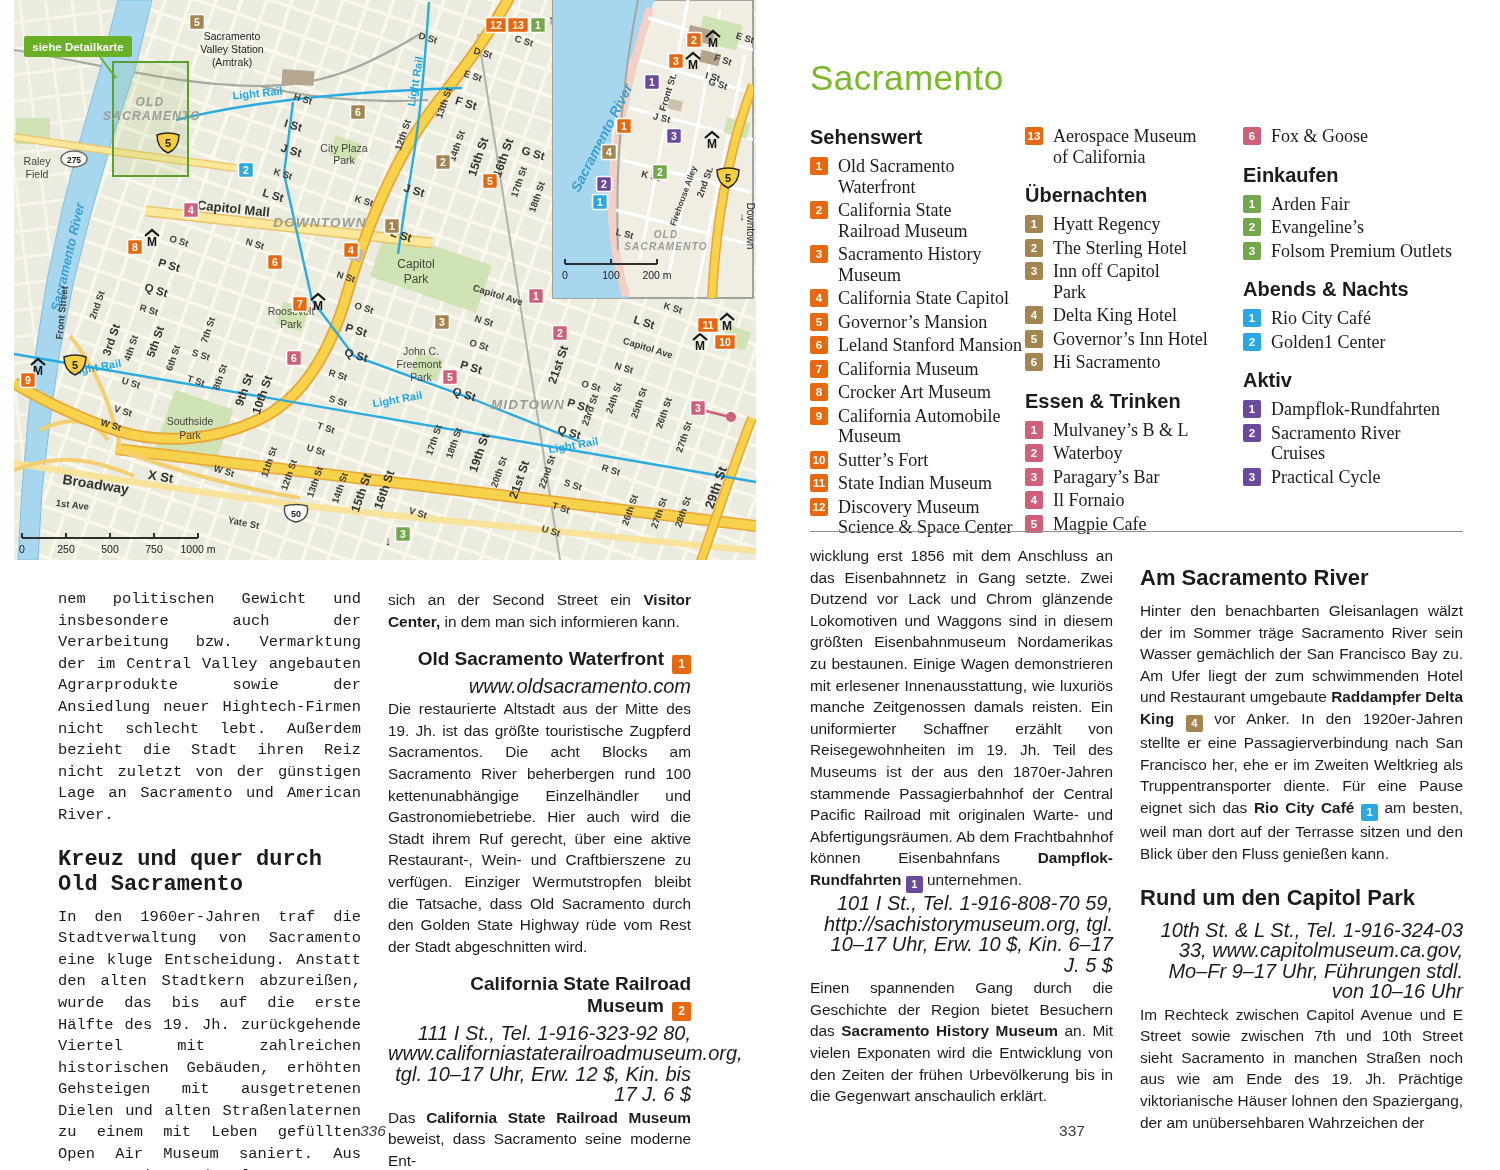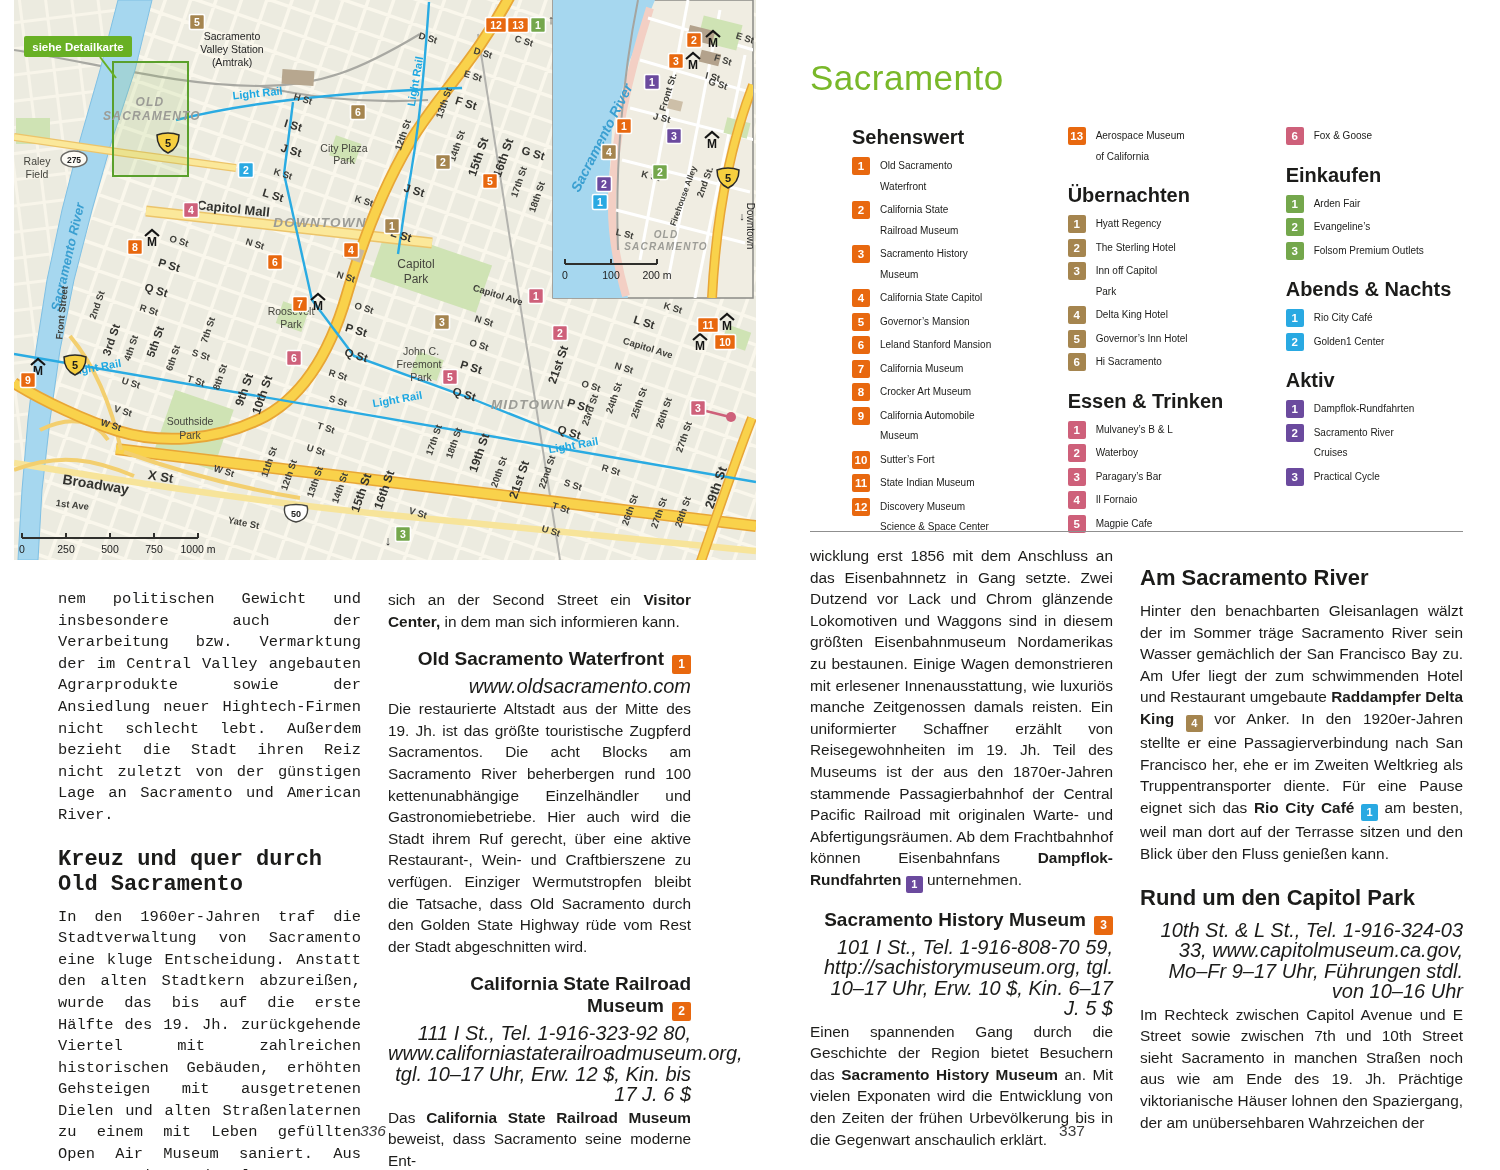--- a/index.html
+++ b/index.html
@@ -4,32 +4,32 @@
 <style>
   html,body{margin:0;padding:0;}
   body{width:1500px;height:1170px;background:#ffffff;position:relative;overflow:hidden;
        font-family:"Liberation Sans",sans-serif;color:#1c1c1a;}
   svg text{font-family:"Liberation Sans",sans-serif;}
   .abs{position:absolute;}
   
   #rp-title{left:810px;top:58px;font-size:35px;font-weight:500;letter-spacing:.5px;}
   
   #legend{left:810px;top:126px;width:655px;display:flex;}
-  .legend-col{display:flex;flex-direction:column;margin-left:42px;}
+  .legend-col{display:flex;flex-direction:column;}
   .legend-col:nth-child(1){width:215px;}
   .legend-col:nth-child(2){width:218px;}
   .legend-col:nth-child(3){width:222px;}
   .legend-heading{font-size:20px;font-weight:bold;margin:14px 0 7px 0;}
   .legend-col > .legend-block:first-child .legend-heading{margin-top:0;}
   .poi{display:flex;align-items:flex-start;margin-bottom:3px;}
   .chip{display:inline-flex;align-items:center;justify-content:center;
         width:18px;height:18px;border-radius:2px;color:#fff;font-weight:bold;
         font-size:11.5px;flex:0 0 18px;}
   .poi .chip{margin-right:10px;margin-top:1px;}
-  .poi-lines{font-size:10px;line-height:20.5px;}
+  .poi-lines{font-size:18px;line-height:20.5px;font-family:Liberation Serif, serif;}
   
   .artcol{position:absolute;text-align:justify;}
   #lcol1{left:58px;top:589px;width:303px;font-family:Liberation Mono, monospace;}
   #lcol2{left:388px;top:589px;width:303px;}
   #rcol1{left:810px;top:545px;width:303px;}
   #rcol2{left:1140px;top:545px;width:323px;}
   .artcol p.body{font-size:15.4px;line-height:21.6px;margin:0 0 0 0;}
   .artcol h2{font-size:22px;line-height:25px;margin:20px 0 10px 0;text-align:left;}
   .artcol h3{font-size:19px;line-height:22px;margin:16px 0 2px 0;text-align:right;}
   .artcol h3 .chip{width:19px;height:19px;font-size:12px;vertical-align:-3px;margin-left:8px;display:inline-flex;}
@@ -689,21 +689,20 @@
         <div class="poi">
           <span class="chip " style="background-color: rgb(107, 74, 158);">3</span>
           <div class="poi-lines">Practical Cycle</div>
         </div>
       </div>
     </div>
   </div>
 <div id="rule" class="abs"></div>
 <div id="rcol1" class="artcol">
     <p class="body"><span>wicklung erst 1856 mit dem Anschluss an das Eisenbahnnetz in Gang setzte. Zwei Dutzend vor Lack und Chrom glänzende Lokomotiven und Waggons sind in diesem größten Eisenbahnmuseum Nordamerikas zu bestaunen. Einige Wagen demonstrieren mit erlesener Innenausstattung, wie luxuriös manche Zeitgenossen damals reisten. Ein uniformierter Schaffner erzählt von Reisegewohnheiten im 19. Jh. Teil des Museums ist der aus den 1870er-Jahren stammende Passagierbahnhof der Central Pacific Railroad mit originalen Warte- und Abfertigungsräumen. Ab dem Frachtbahnhof können Eisenbahnfans </span><span class="b">Dampflok-Rundfahrten</span><span> </span><span class="chip inline" style="background-color: rgb(107, 74, 158);">1</span><span> unternehmen.</span></p>
-    <h3>Sacramento History Museum<span class="chip " style="background-color: rgb(232, 104, 15);">3</span></h3>
     <p class="info">101 I St., Tel. 1-916-808-70 59, http://sachistorymuseum.org, tgl. 10–17 Uhr, Erw. 10 $, Kin. 6–17 J. 5 $</p>
     <p class="body"><span>Einen spannenden Gang durch die Geschichte der Region bietet Besuchern das </span><span class="b">Sacramento History Museum</span><span> an. Mit vielen Exponaten wird die Entwicklung von den Zeiten der frühen Urbevölkerung bis in die Gegenwart anschaulich erklärt.</span></p>
   </div>
 <div id="rcol2" class="artcol">
     <h2>Am Sacramento River</h2>
     <p class="body"><span>Hinter den benachbarten Gleisanlagen wälzt der im Sommer träge Sacramento River sein Wasser gemächlich der San Francisco Bay zu. Am Ufer liegt der zum schwimmenden Hotel und Restaurant umgebaute </span><span class="b">Raddampfer Delta King</span><span> </span><span class="chip inline" style="background-color: rgb(165, 133, 79);">4</span><span> vor Anker. In den 1920er-Jahren stellte er eine Passagierverbindung nach San Francisco her, ehe er im Zweiten Weltkrieg als Truppentransporter diente. Für eine Pause eignet sich das </span><span class="b">Rio City Café</span><span> </span><span class="chip inline" style="background-color: rgb(41, 169, 226);">1</span><span> am besten, weil man dort auf der Terrasse sitzen und den Blick über den Fluss genießen kann.</span></p>
     <h2>Rund um den Capitol Park</h2>
     <p class="info">10th St. &amp; L St., Tel. 1-916-324-03 33, www.capitolmuseum.ca.gov, Mo–Fr 9–17 Uhr, Führungen stdl. von 10–16 Uhr</p>
     <p class="body"><span>Im Rechteck zwischen Capitol Avenue und E Street sowie zwischen 7th und 10th Street sieht Sacramento in manchen Straßen noch aus wie am Ende des 19. Jh. Prächtige viktorianische Häuser lohnen den Spaziergang, der am unübersehbaren Wahrzeichen der</span></p>
   </div>

